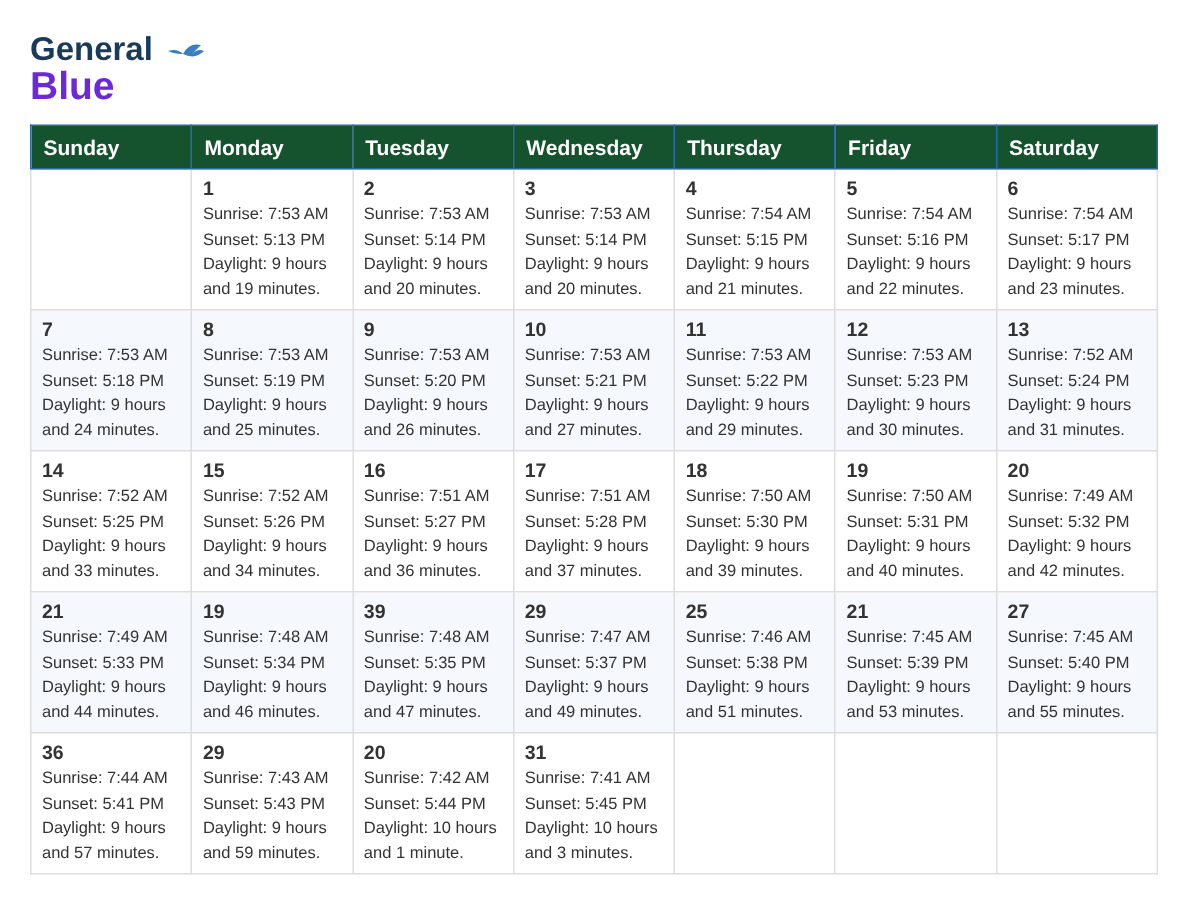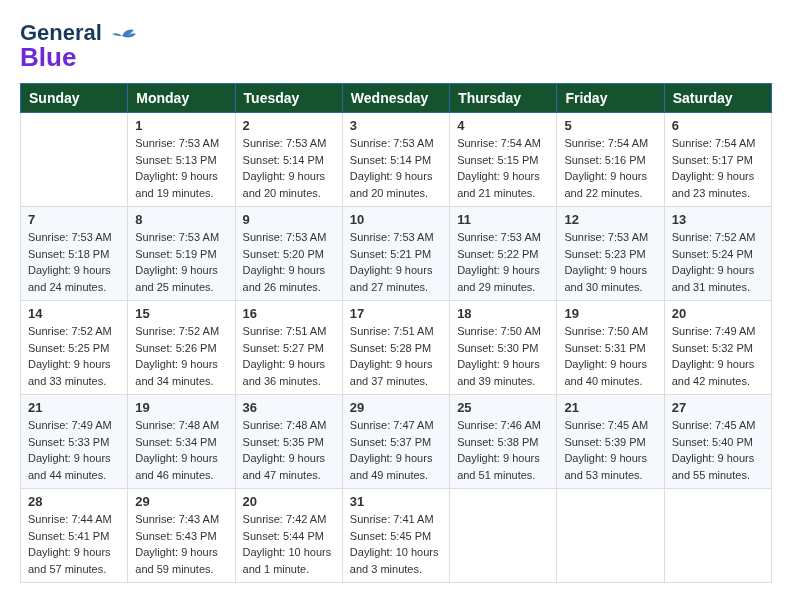--- a/index.html
+++ b/index.html
@@ -202,21 +202,21 @@
       <tr>
         <td>
           <span class="day-number">21</span>
           <div class="day-info">Sunrise: 7:49 AM<br>Sunset: 5:33 PM<br>Daylight: 9 hours and 44 minutes.</div>
         </td>
         <td>
           <span class="day-number">19</span>
           <div class="day-info">Sunrise: 7:48 AM<br>Sunset: 5:34 PM<br>Daylight: 9 hours and 46 minutes.</div>
         </td>
         <td>
-          <span class="day-number">36</span>
+          <span class="day-number">39</span>
           <div class="day-info">Sunrise: 7:48 AM<br>Sunset: 5:35 PM<br>Daylight: 9 hours and 47 minutes.</div>
         </td>
         <td>
           <span class="day-number">29</span>
           <div class="day-info">Sunrise: 7:47 AM<br>Sunset: 5:37 PM<br>Daylight: 9 hours and 49 minutes.</div>
         </td>
         <td>
           <span class="day-number">25</span>
           <div class="day-info">Sunrise: 7:46 AM<br>Sunset: 5:38 PM<br>Daylight: 9 hours and 51 minutes.</div>
         </td>
@@ -224,21 +224,21 @@
           <span class="day-number">21</span>
           <div class="day-info">Sunrise: 7:45 AM<br>Sunset: 5:39 PM<br>Daylight: 9 hours and 53 minutes.</div>
         </td>
         <td>
           <span class="day-number">27</span>
           <div class="day-info">Sunrise: 7:45 AM<br>Sunset: 5:40 PM<br>Daylight: 9 hours and 55 minutes.</div>
         </td>
       </tr>
       <tr>
         <td>
-          <span class="day-number">28</span>
+          <span class="day-number">36</span>
           <div class="day-info">Sunrise: 7:44 AM<br>Sunset: 5:41 PM<br>Daylight: 9 hours and 57 minutes.</div>
         </td>
         <td>
           <span class="day-number">29</span>
           <div class="day-info">Sunrise: 7:43 AM<br>Sunset: 5:43 PM<br>Daylight: 9 hours and 59 minutes.</div>
         </td>
         <td>
           <span class="day-number">20</span>
           <div class="day-info">Sunrise: 7:42 AM<br>Sunset: 5:44 PM<br>Daylight: 10 hours and 1 minute.</div>
         </td>

